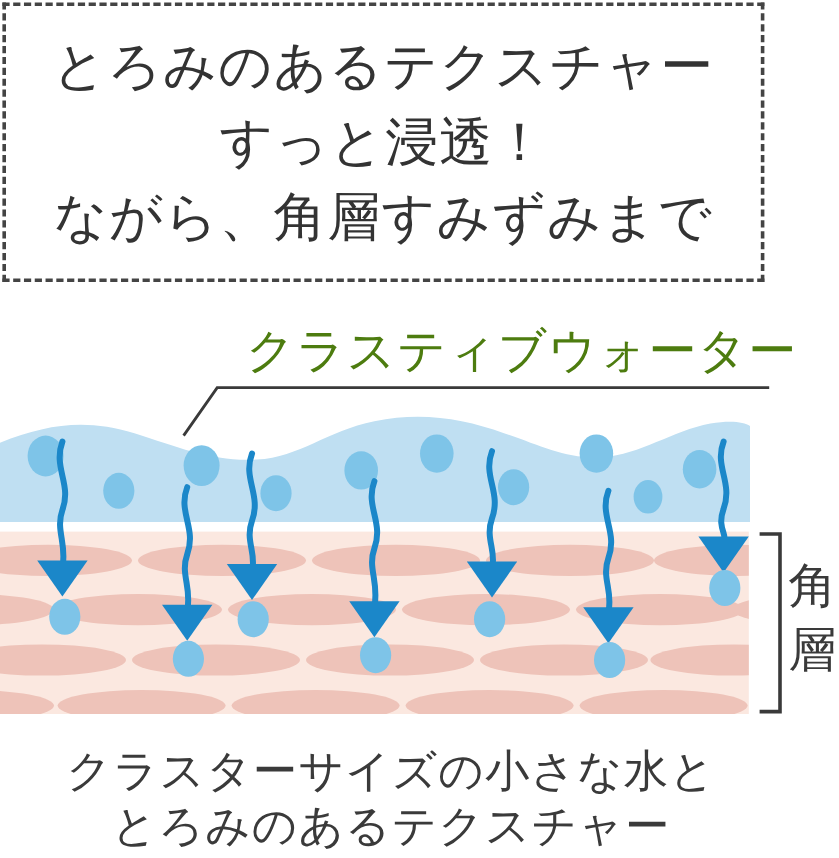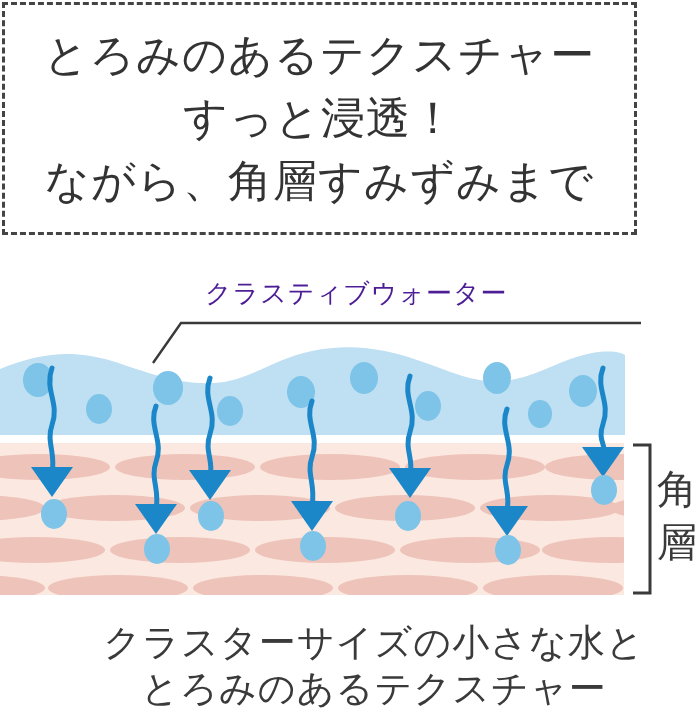--- a/index.html
+++ b/index.html
@@ -32,23 +32,23 @@
     letter-spacing:1px;
     white-space:nowrap;
     text-align:center;
   }
 
   
   .label-text{
     position:absolute;
     left:205px; top:270px;
     width:480px;
-    font-size:26px;
+    font-size:40px;
     line-height:46px;
-    color:#4c1d95;
+    color:#4d7c0f;
     letter-spacing:1px;
     white-space:nowrap;
   }
   .leader-svg{
     position:absolute;
     left:0; top:300px;
     width:699px; height:70px;
   }
 
   
@@ -73,21 +73,20 @@
   
   .caption{
     position:absolute;
     left:0; top:620px;
     width:652px;
     text-align:center;
     font-size:37px;
     line-height:46px;
     color:#3a3a3a;
     letter-spacing:1px;
-    padding-left:48px;
   }
   .caption div{white-space:nowrap;}
 </style>
 </head>
 <body>
 
 <div id="stage">
 
   <div class="dashed-box">
     <div class="dashed-line">とろみのあるテクスチャー</div>

